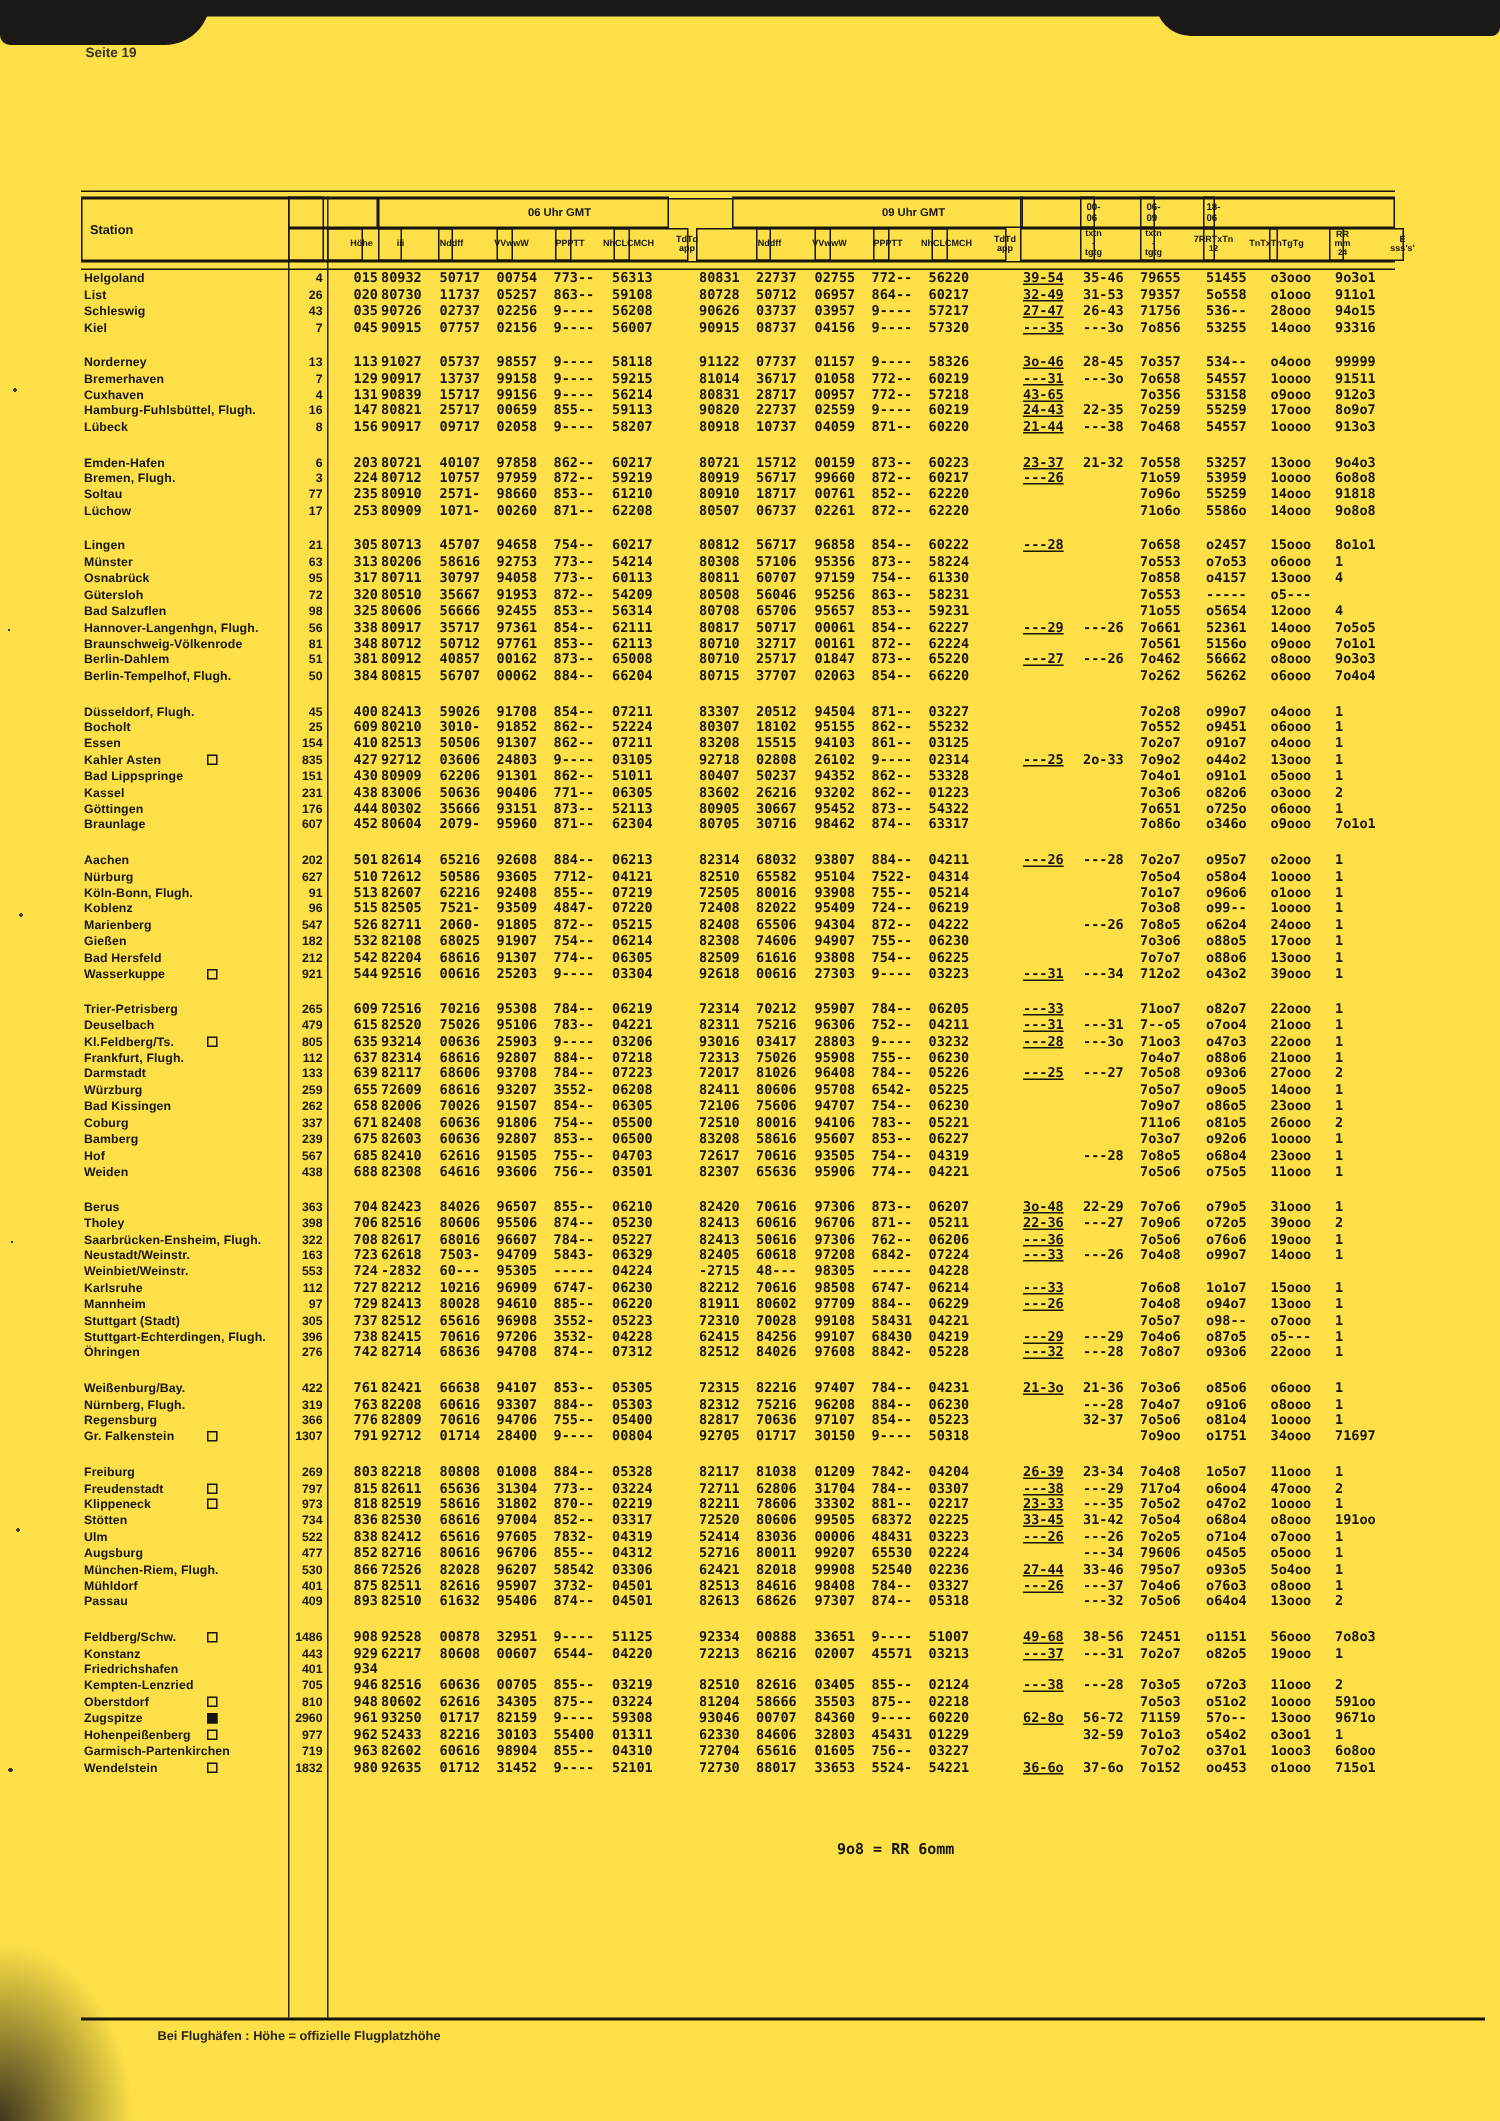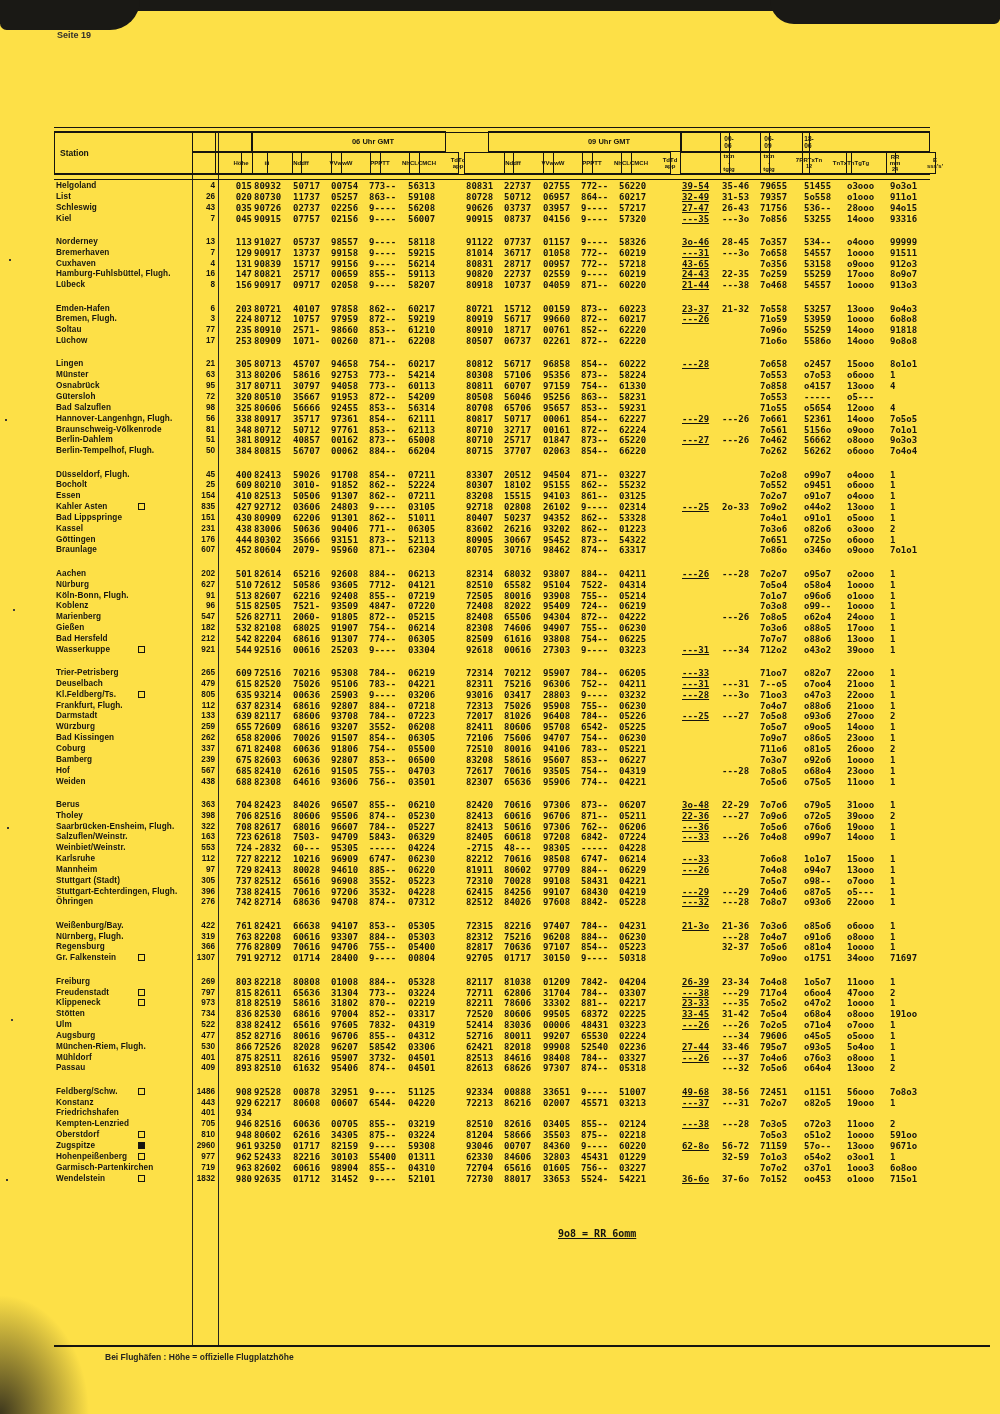--- a/index.html
+++ b/index.html
@@ -16,21 +16,21 @@
         radial-gradient(circle 2px at 10px 260px,#3a382f 60%,transparent 61%),
         radial-gradient(circle 1.5px at 6px 420px,#3a382f 60%,transparent 61%),
         radial-gradient(circle 2px at 14px 610px,#44413a 60%,transparent 61%),
         radial-gradient(circle 1.5px at 8px 828px,#3a382f 60%,transparent 61%),
         radial-gradient(circle 2px at 12px 1020px,#44413a 60%,transparent 61%),
         radial-gradient(circle 2.5px at 7px 1180px,#3a382f 60%,transparent 61%);}
   .seite{position:absolute;left:57px;top:30px;font-family:"Liberation Sans",sans-serif;
          font-weight:bold;font-size:9px;color:#33312c;}
   .title{position:absolute;left:0;right:0;top:101px;text-align:center;
          font-weight:bold;font-size:12.5px;letter-spacing:.4px;}
-  .note-rr{position:absolute;left:558px;top:1228px;font-weight:bold;font-size:10px;text-decoration:underline;}
+  .note-rr{position:absolute;left:558px;top:1228px;font-weight:bold;font-size:10px;}
   .bottom-rule{position:absolute;left:54px;top:1345px;width:936px;height:2px;background:#16150f;}
   .footnote{position:absolute;left:105px;top:1352px;font-family:"Liberation Sans",sans-serif;
             font-weight:bold;font-size:8.5px;color:#26251f;}
 
   
   .table{position:absolute;left:54px;top:127px;width:876px;height:1218px;}
   .rule-double{position:absolute;left:0;width:876px;height:4px;
                border-top:1.6px solid #16150f;border-bottom:1.6px solid #16150f;}
   .rd-top{top:0;}
   .rd-mid{top:47px;}
@@ -1162,21 +1162,21 @@
             <span class="cell c8">97306</span>
             <span class="cell c9">762--</span>
             <span class="cell c10">06206</span>
             <span class="cell c11">---36</span>
             <span class="cell c13">7o5o6</span>
             <span class="cell c14">o76o6</span>
             <span class="cell c15">19ooo</span>
             <span class="cell c16">1</span>
           </div>
           <div class="row">
-            <span class="cell c-station">Salzuflen/Weinstr.</span>
+            <span class="cell c-station">Neustadt/Weinstr.</span>
             <span class="cell c-hoehe">163</span>
             <span class="cell c0">723</span>
             <span class="cell c1">62618</span>
             <span class="cell c2">7503-</span>
             <span class="cell c3">94709</span>
             <span class="cell c4">5843-</span>
             <span class="cell c5">06329</span>
             <span class="cell c6">82405</span>
             <span class="cell c7">60618</span>
             <span class="cell c8">97208</span>

